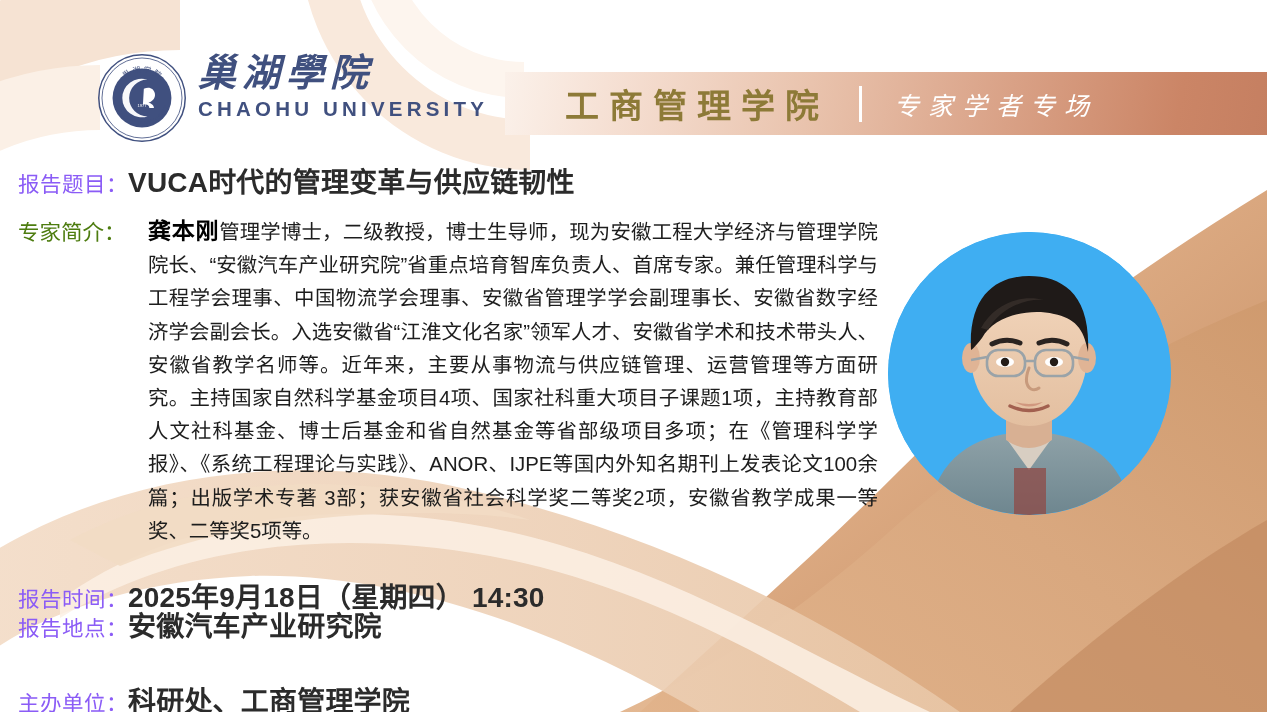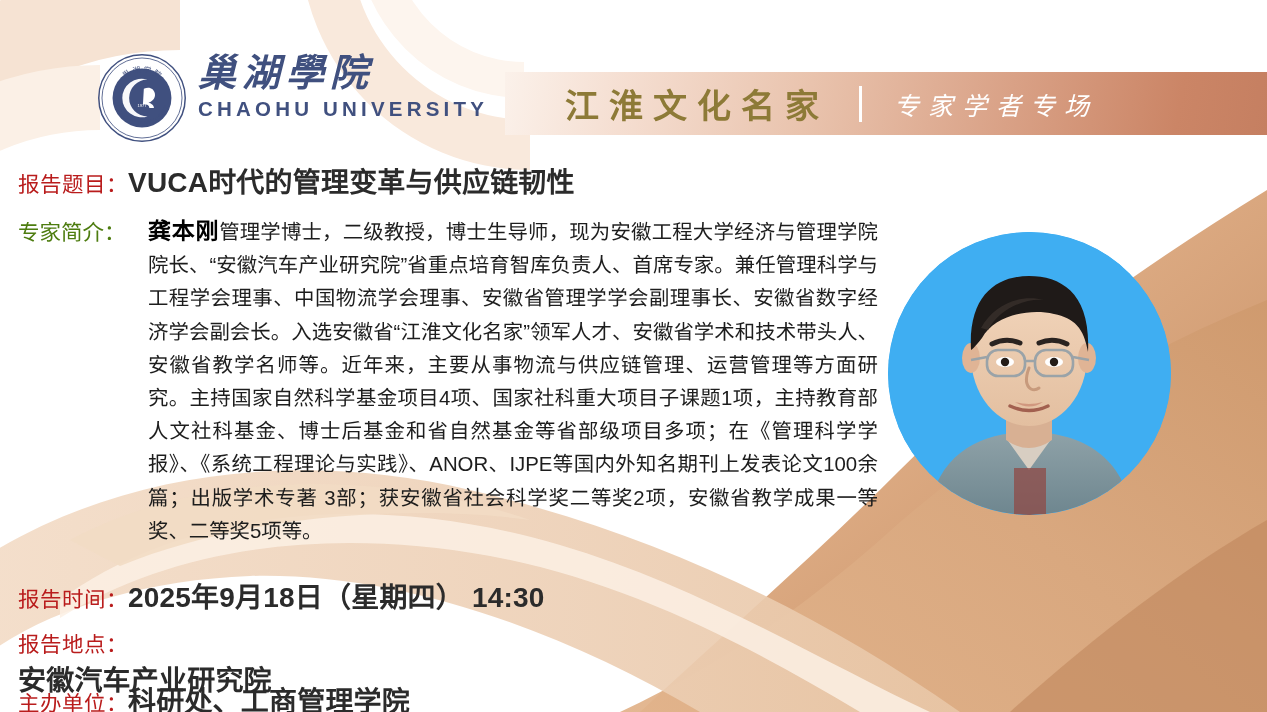--- a/index.html
+++ b/index.html
@@ -122,34 +122,34 @@
     z-index: 7;
   }
   .row {
     position: absolute;
     display: flex;
     align-items: baseline;
     white-space: nowrap;
   }
   .label {
     font-size: 21.5px;
-    color: #b91c1c;
+    color: #8b5cf6;
     letter-spacing: 0.5px;
     flex: 0 0 auto;
   }
   .value-strong {
     font-size: 28px;
     font-weight: bold;
     color: #2b2b2b;
     letter-spacing: 0.2px;
   }
 
   #row-title { left: 18px; top: 160px; }
   #row-time  { left: 18px; top: 575px; }
-  #row-place { left: 18px; top: 627px; flex-direction: column; }
+  #row-place { left: 18px; top: 604px; }
   #row-org   { left: 18px; top: 679px; }
 
   
   #row-bio {
     position: absolute;
     left: 18px;
     top: 215px;
     width: 860px;
     z-index: 7;
   }
@@ -286,21 +286,21 @@
         </text>
       </svg>
 
       <div class="logo-words">
         <div class="logo-cn">巢湖學院</div>
         <div class="logo-en">CHAOHU UNIVERSITY</div>
       </div>
     </div>
 
     <div class="banner">
-      <span class="banner-main">江淮文化名家</span>
+      <span class="banner-main">工商管理学院</span>
       <span class="banner-divider"></span>
       <span class="banner-sub">专家学者专场</span>
     </div>
   </div>
 
   <div class="content">
 
     <div class="row" id="row-title">
       <span class="label">报告题目：</span>
       <span class="value-strong">VUCA时代的管理变革与供应链韧性</span>

